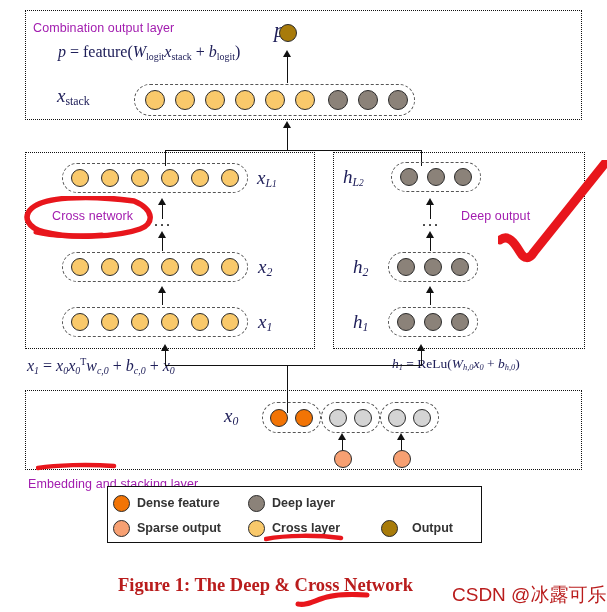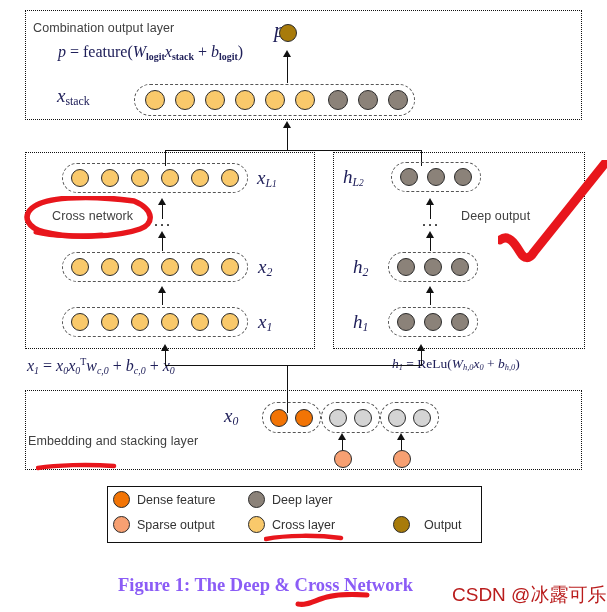--- a/index.html
+++ b/index.html
@@ -20,21 +20,21 @@
   .pillbox{
     position:absolute;
     border:1.6px dashed #555;
     border-radius:16px;
     box-sizing:border-box;
     background:transparent;
   }
   .layerlabel{
     position:absolute;
     font-size:12.5px;
-    color:#404040;
+    color:#a21caf;
     white-space:nowrap;
     letter-spacing:.1px;
   }
   .node{
     position:absolute;
     border-radius:50%;
     border:1.1px solid #2b2b2b;
     box-sizing:border-box;
   }
   
@@ -56,21 +56,21 @@
   .math .sub.rm{font-style:normal;}
   .mathblk{
     position:absolute;
     font-family:"Liberation Serif", serif;
     color:#20205a;
     white-space:nowrap;
     line-height:1;
   }
   .mathblk i{font-style:italic;}
   .mathblk .sub{font-size:.62em;vertical-align:-0.28em;font-style:italic;}
-  .mathblk .subrm{font-size:.62em;vertical-align:-0.28em;font-style:normal;font-weight:bold;}
+  .mathblk .subrm{font-size:.62em;vertical-align:-0.28em;font-style:normal;}
   .mathblk .sup{font-size:.62em;vertical-align:.55em;font-style:italic;}
   .mathblk .rm{font-style:normal;}
 
   
   .vline{position:absolute;background:#111;width:1.4px;}
   .hline{position:absolute;background:#111;height:1.4px;}
   .arrowhead{
     position:absolute;width:0;height:0;
     border-left:4.2px solid transparent;
     border-right:4.2px solid transparent;
@@ -81,34 +81,34 @@
     font-family:"Liberation Serif", serif;
   }
 
   
   #legend{
     position:absolute;
     border:1.5px solid #111;
     background:#fff;
     box-sizing:border-box;
   }
-  .legrow{position:absolute;display:flex;align-items:flex-start;}
+  .legrow{position:absolute;display:flex;align-items:center;font-weight:bold;}
   .legitem{display:flex;align-items:center;}
   .legitem .node{position:relative;}
   .legtext{
     font-size:12.5px;color:#333;margin-left:7px;white-space:nowrap;
     font-family:"Liberation Sans", sans-serif;
   }
 
   
   #caption{
     position:absolute;
     font-family:"Liberation Serif", serif;
     font-weight:bold;
-    color:#8b5cf6;
+    color:#b91c1c;
     font-size:18.5px;
     white-space:nowrap;
   }
   
   #watermark{
     position:absolute;
     color:#b91c1c;
     font-size:19px;
     white-space:nowrap;
     font-family:"Liberation Sans", sans-serif;
@@ -259,41 +259,41 @@
   <div class="node" style="left:413px;top:409px;width:18px;height:18px;background:#d4d4d4;"></div>
 
   <div class="vline" style="left:342px;top:439px;height:14px;"></div>
   <div class="arrowhead" style="left:338px;top:433px;"></div>
   <div class="node" style="left:334px;top:450px;width:18px;height:18px;background:#f7a072;"></div>
 
   <div class="vline" style="left:401px;top:439px;height:14px;"></div>
   <div class="arrowhead" style="left:397px;top:433px;"></div>
   <div class="node" style="left:393px;top:450px;width:18px;height:18px;background:#f7a072;"></div>
 
-  <div class="layerlabel" style="left:28px;top:434px;">Embedding and stacking layer</div>
+  <div class="layerlabel" style="left:28px;top:477px;">Embedding and stacking layer</div>
 
   <div id="legend" style="left:107px;top:486px;width:375px;height:57px;"></div>
 
   <div class="legrow" style="left:113px;top:491px;height:24px;">
     <div class="legitem" style="width:135px;">
       <span class="node" style="width:17px;height:17px;background:#f27405;"></span>
       <span class="legtext">Dense feature</span>
     </div>
     <div class="legitem">
       <span class="node" style="width:17px;height:17px;background:#8b8279;"></span>
       <span class="legtext">Deep layer</span>
     </div>
   </div>
 
   <div class="legrow" style="left:113px;top:516px;height:24px;">
     <div class="legitem" style="width:135px;">
       <span class="node" style="width:17px;height:17px;background:#f7a072;"></span>
       <span class="legtext">Sparse output</span>
     </div>
-    <div class="legitem" style="width:145px;">
+    <div class="legitem" style="width:133px;">
       <span class="node" style="width:17px;height:17px;background:#f9c96b;"></span>
       <span class="legtext">Cross layer</span>
     </div>
     <div class="legitem">
       <span class="node" style="width:17px;height:17px;background:#a87b0a;"></span>
       <span class="legtext" style="margin-left:14px;">Output</span>
     </div>
   </div>
 
   <div id="caption" style="left:118px;top:575px;">Figure 1: The Deep &amp; Cross Network</div>

